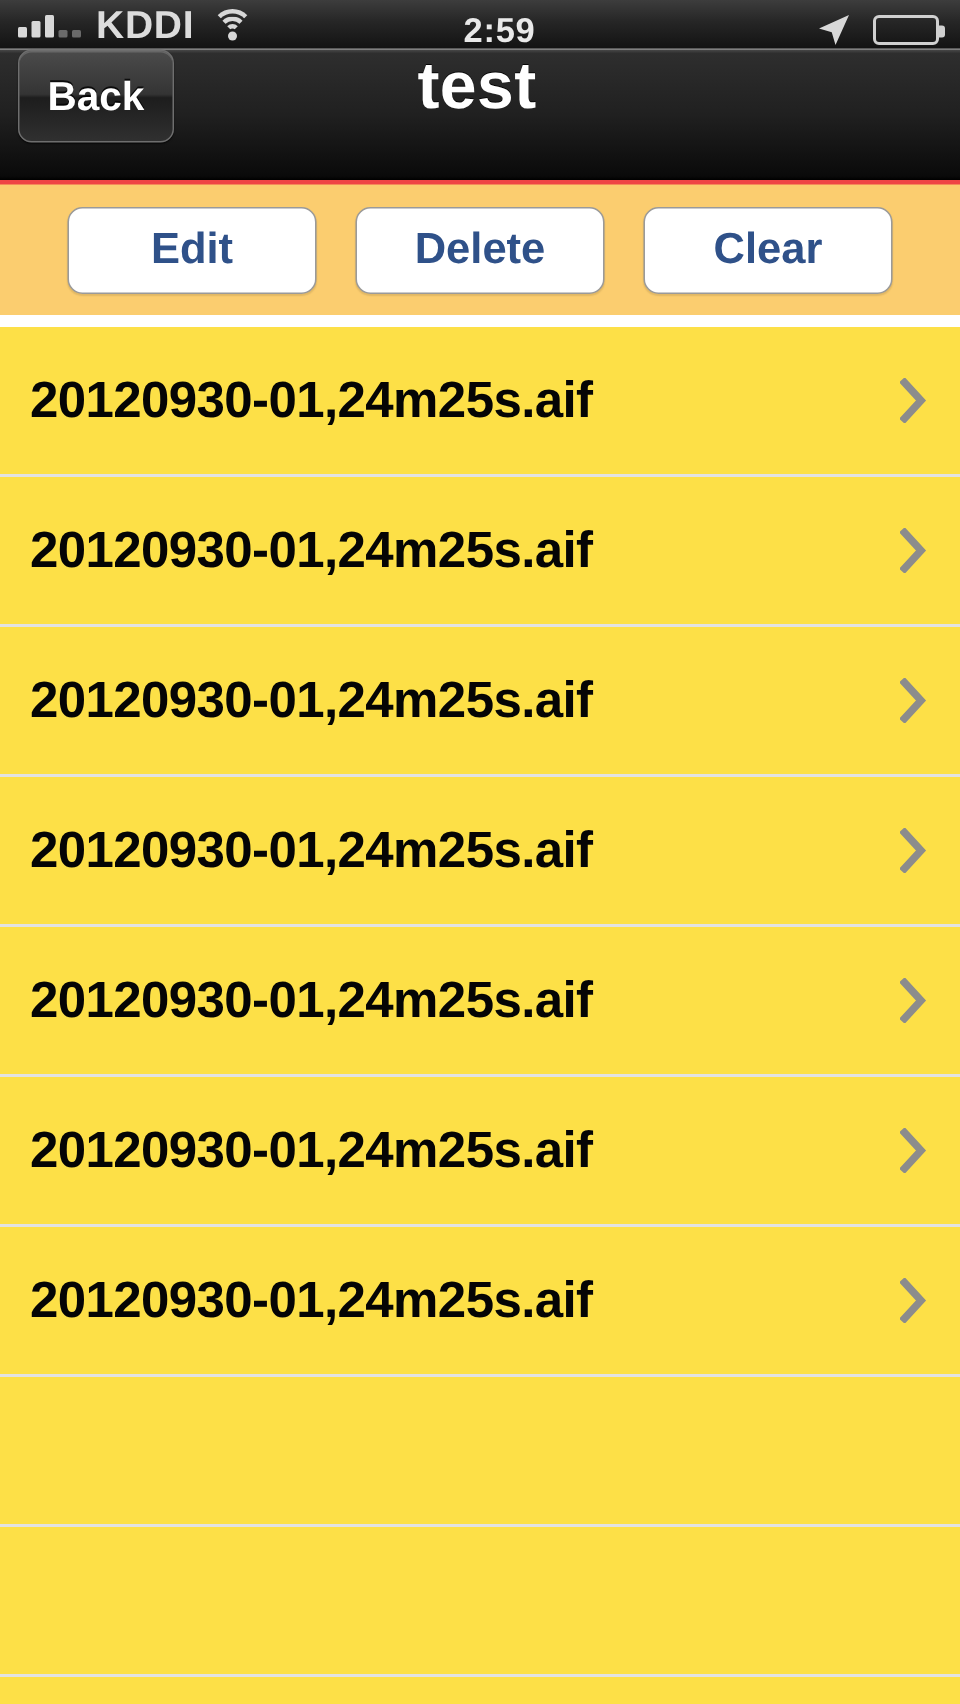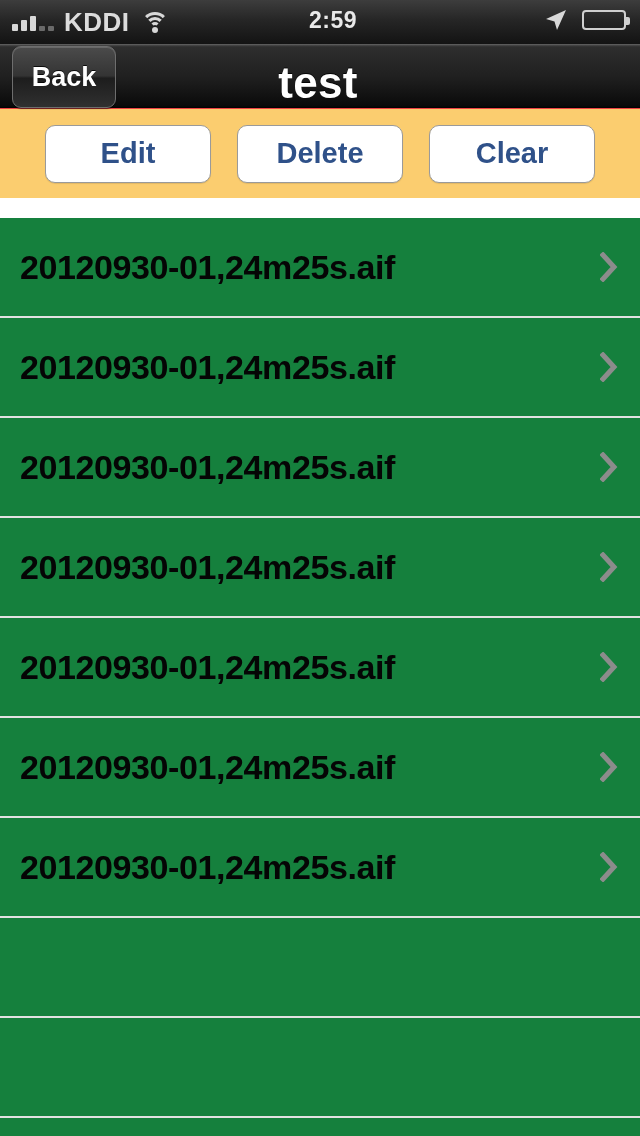--- a/index.html
+++ b/index.html
@@ -13,21 +13,21 @@
 
   #screen {
     position:relative;
     width:640px; height:1136px;
     background:#ffffff;
   }
 
   
   .status-bar {
     position:relative;
-    height:44px;
+    height:32px;
     background:linear-gradient(to bottom, #3d3d3d 0%, #262626 45%, #131313 100%);
     display:flex;
     align-items:center;
     padding:0 12px;
   }
   .status-left  { display:flex; align-items:center; gap:10px; flex:0 0 auto; }
   .status-right { display:flex; align-items:center; gap:14px; flex:0 0 auto;
                   position:absolute; right:14px; top:0; height:40px; }
   .status-center{ position:absolute; left:0; right:0; text-align:center;
                   top:0; height:40px; line-height:40px;
@@ -59,24 +59,24 @@
   .loc-arrow { width:24px; height:24px; }
   .battery { width:44px; height:20px; border:2px solid #d0d0d0; border-radius:4px;
              position:relative; padding:2px; }
   .battery .lvl { height:100%; width:62%; background:#d0d0d0; border-radius:1px; }
   .battery:after { content:""; position:absolute; right:-6px; top:5px;
                    width:4px; height:8px; background:#d0d0d0; border-radius:0 2px 2px 0; }
 
   
   .nav-bar {
     position:relative;
-    height:64px;
+    height:88px;
     background:linear-gradient(to bottom, #4a4a4a 0%, #2e2e2e 3%, #202020 50%, #0a0a0a 97%, #000 100%);
     border-top:1px solid #5a5a5a;
-    display:flex; align-items:flex-end;
+    display:flex; align-items:flex-start;
   }
   .nav-title {
     position:absolute; left:0; right:4px; text-align:center;
     font-size:44px; font-weight:bold; color:#ffffff;
     text-shadow:0 -1px 0 rgba(0,0,0,0.85);
     letter-spacing:0.3px;
   }
   .nav-btn {
     position:relative; z-index:2;
     min-width:104px; height:62px;
@@ -89,21 +89,21 @@
     text-shadow:0 -1px 0 rgba(0,0,0,0.8);
     cursor:pointer; padding:0 14px;
   }
   .nav-btn.left  { margin-left:12px; }
   .nav-btn.right { margin-left:auto; margin-right:14px; }
 
   
   .toolbar {
     height:90px;
     background:#fbcd6f;
-    border-top:1px solid #ef4444;
+    border-top:3px solid #ef4444;
     display:flex; align-items:center; justify-content:space-between;
     padding:0 40px;
   }
   .tool-btn {
     flex:1 1 0;
     max-width:166px;
     height:58px;
     margin:0 5px;
     background:#ffffff;
     border:1.5px solid #9a9a9a;
@@ -121,21 +121,21 @@
     top:218px; left:0; right:0; bottom:0;
     background:#ffffff;
     overflow:hidden;
   }
   .row {
     position:relative;
     height:100px;
     border-bottom:2px solid #e2e2e2;
     display:flex; align-items:center;
     padding:0 20px;
-    background:#15803d;
+    background:#fde047;
     cursor:pointer;
   }
   .row.empty { cursor:default; }
   .row-label {
     font-size:34px;
     font-weight:bold;
     color:#050505;
     letter-spacing:-0.4px;
     white-space:nowrap;
   }

